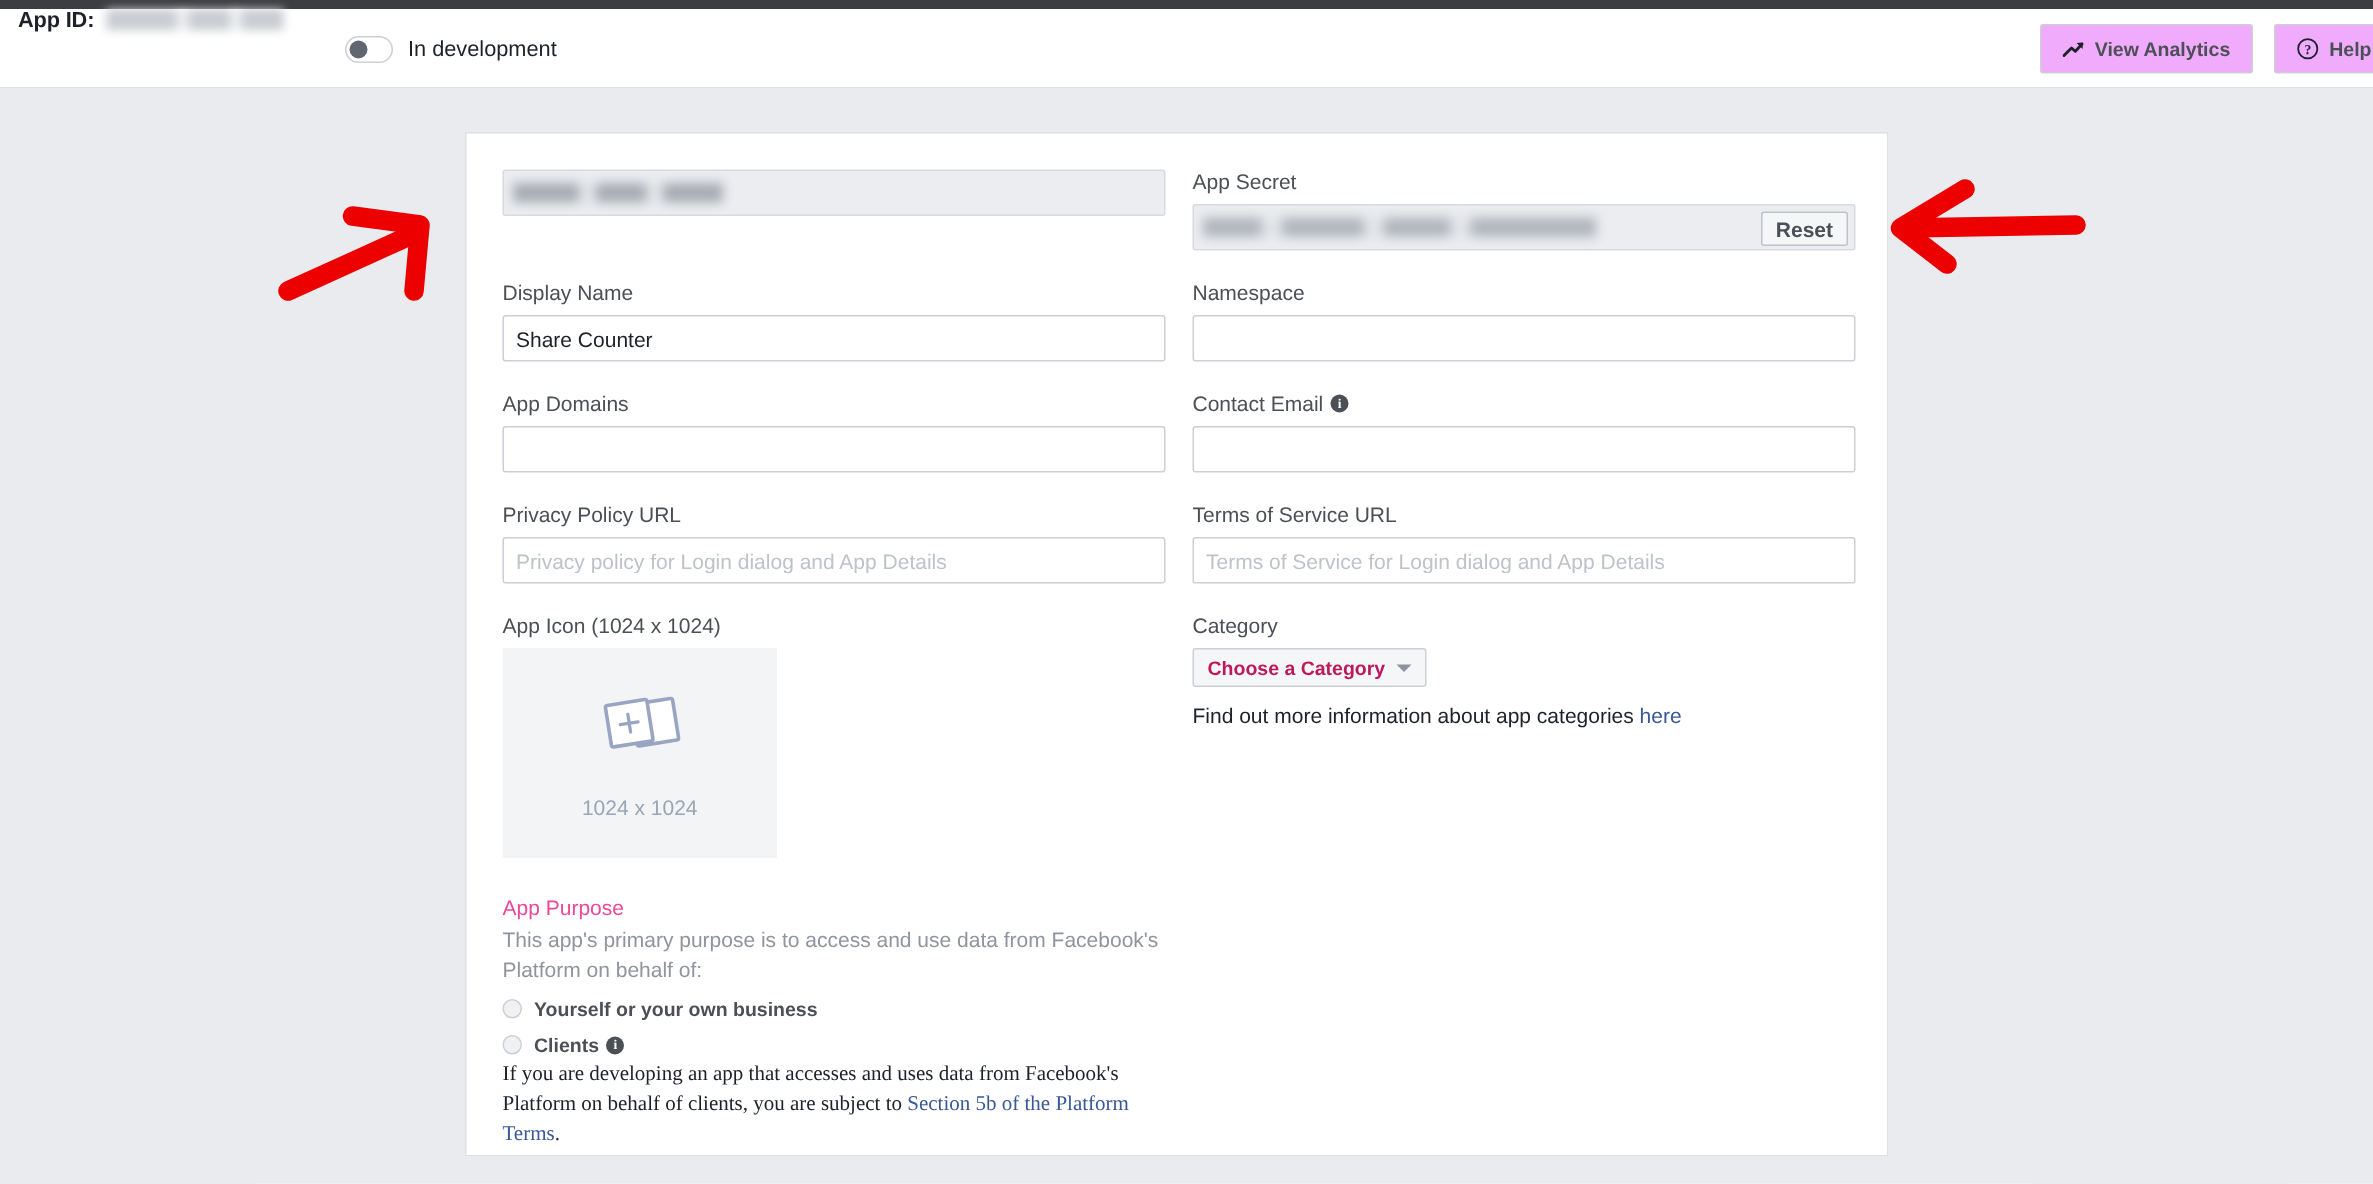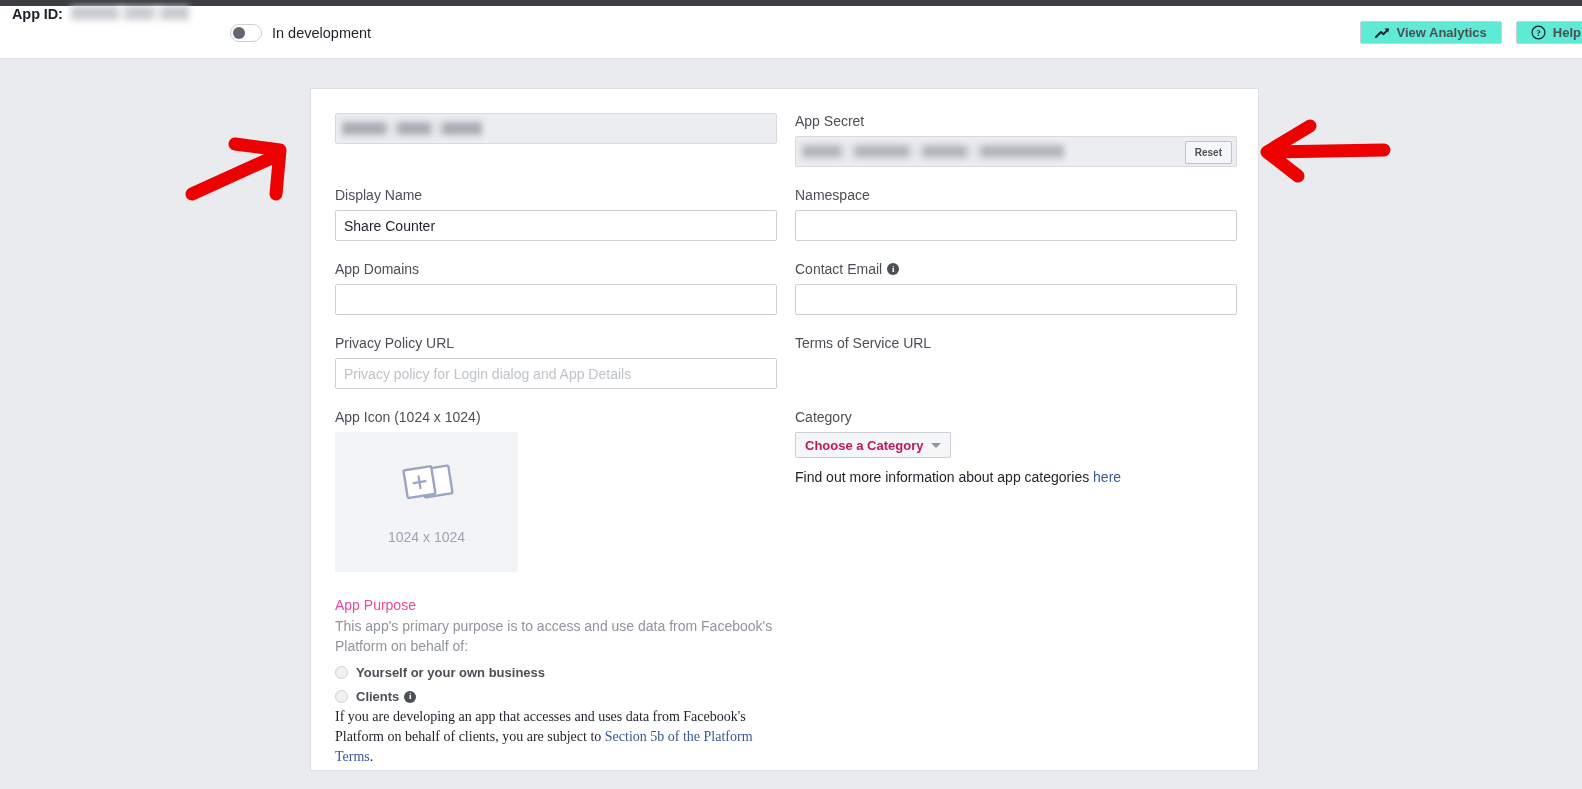--- a/index.html
+++ b/index.html
@@ -55,24 +55,24 @@
     width: 12px; height: 12px; border-radius: 50%;
     background: #606770;
   }
   .toggle-label { font-size: 14.5px; color: #1d2129; }
 
   .header-right {
     position: absolute; right: 0; top: 0; height: 53px;
     display: flex; align-items: center; gap: 14px; padding-right: 0px;
   }
   .btn {
-    background: #5eead4;
+    background: #f0abfc;
     border: 1px solid #ccd0d5;
     border-radius: 2px;
-    height: 23px;
+    height: 33px;
     padding: 0 14px;
     display: inline-flex; align-items: center; gap: 7px;
     font-size: 13px; font-weight: bold; color: #4b4f56;
     cursor: pointer;
     white-space: nowrap;
   }
   .btn svg { display: block; }
 
   
   .card {
@@ -134,21 +134,21 @@
     position: relative; width: 100%; height: 31px;
     border: 1px solid #ccd0d5; border-radius: 2px; background: #fff;
     overflow: hidden;
   }
 
   .reset-btn {
     position: absolute; right: 4px; top: 4px;
     height: 23px; padding: 0 9px;
     background: #f5f6f7; border: 1px solid #bec2c9;
     border-radius: 2px;
-    font-size: 10px; font-weight: bold; color: #4b4f56;
+    font-size: 14px; font-weight: bold; color: #4b4f56;
     display: inline-flex; align-items: center;
     cursor: pointer;
   }
 
   .info-icon {
     width: 12px; height: 12px; border-radius: 50%;
     background: #4b4f56; color: #fff;
     font-size: 9px; font-weight: bold;
     display: inline-flex; align-items: center; justify-content: center;
     line-height: 1; flex: none;
@@ -302,20 +302,21 @@
         </div>
       </div>
 
       <div class="field">
         <div class="flabel">Privacy Policy URL</div>
         <input class="finput" type="text" placeholder="Privacy policy for Login dialog and App Details" style="">
       </div>
 
       <div class="field">
         <div class="flabel">Terms of Service URL</div>
+        <input class="finput" type="text" placeholder="Terms of Service for Login dialog and App Details" style="">
       </div>
 
       <div class="field">
         <div class="flabel">App Icon (1024 x 1024)</div>
         <div class="icon-uploader">
           <span>
             <svg width="60" height="52" viewBox="0 0 60 52" fill="none">
               <g transform="rotate(-9 30 26)">
                 <rect x="26" y="10" width="28" height="28" rx="1.5" fill="#ffffff" stroke="#9aa5c4" stroke-width="2.4"></rect>
               </g>

